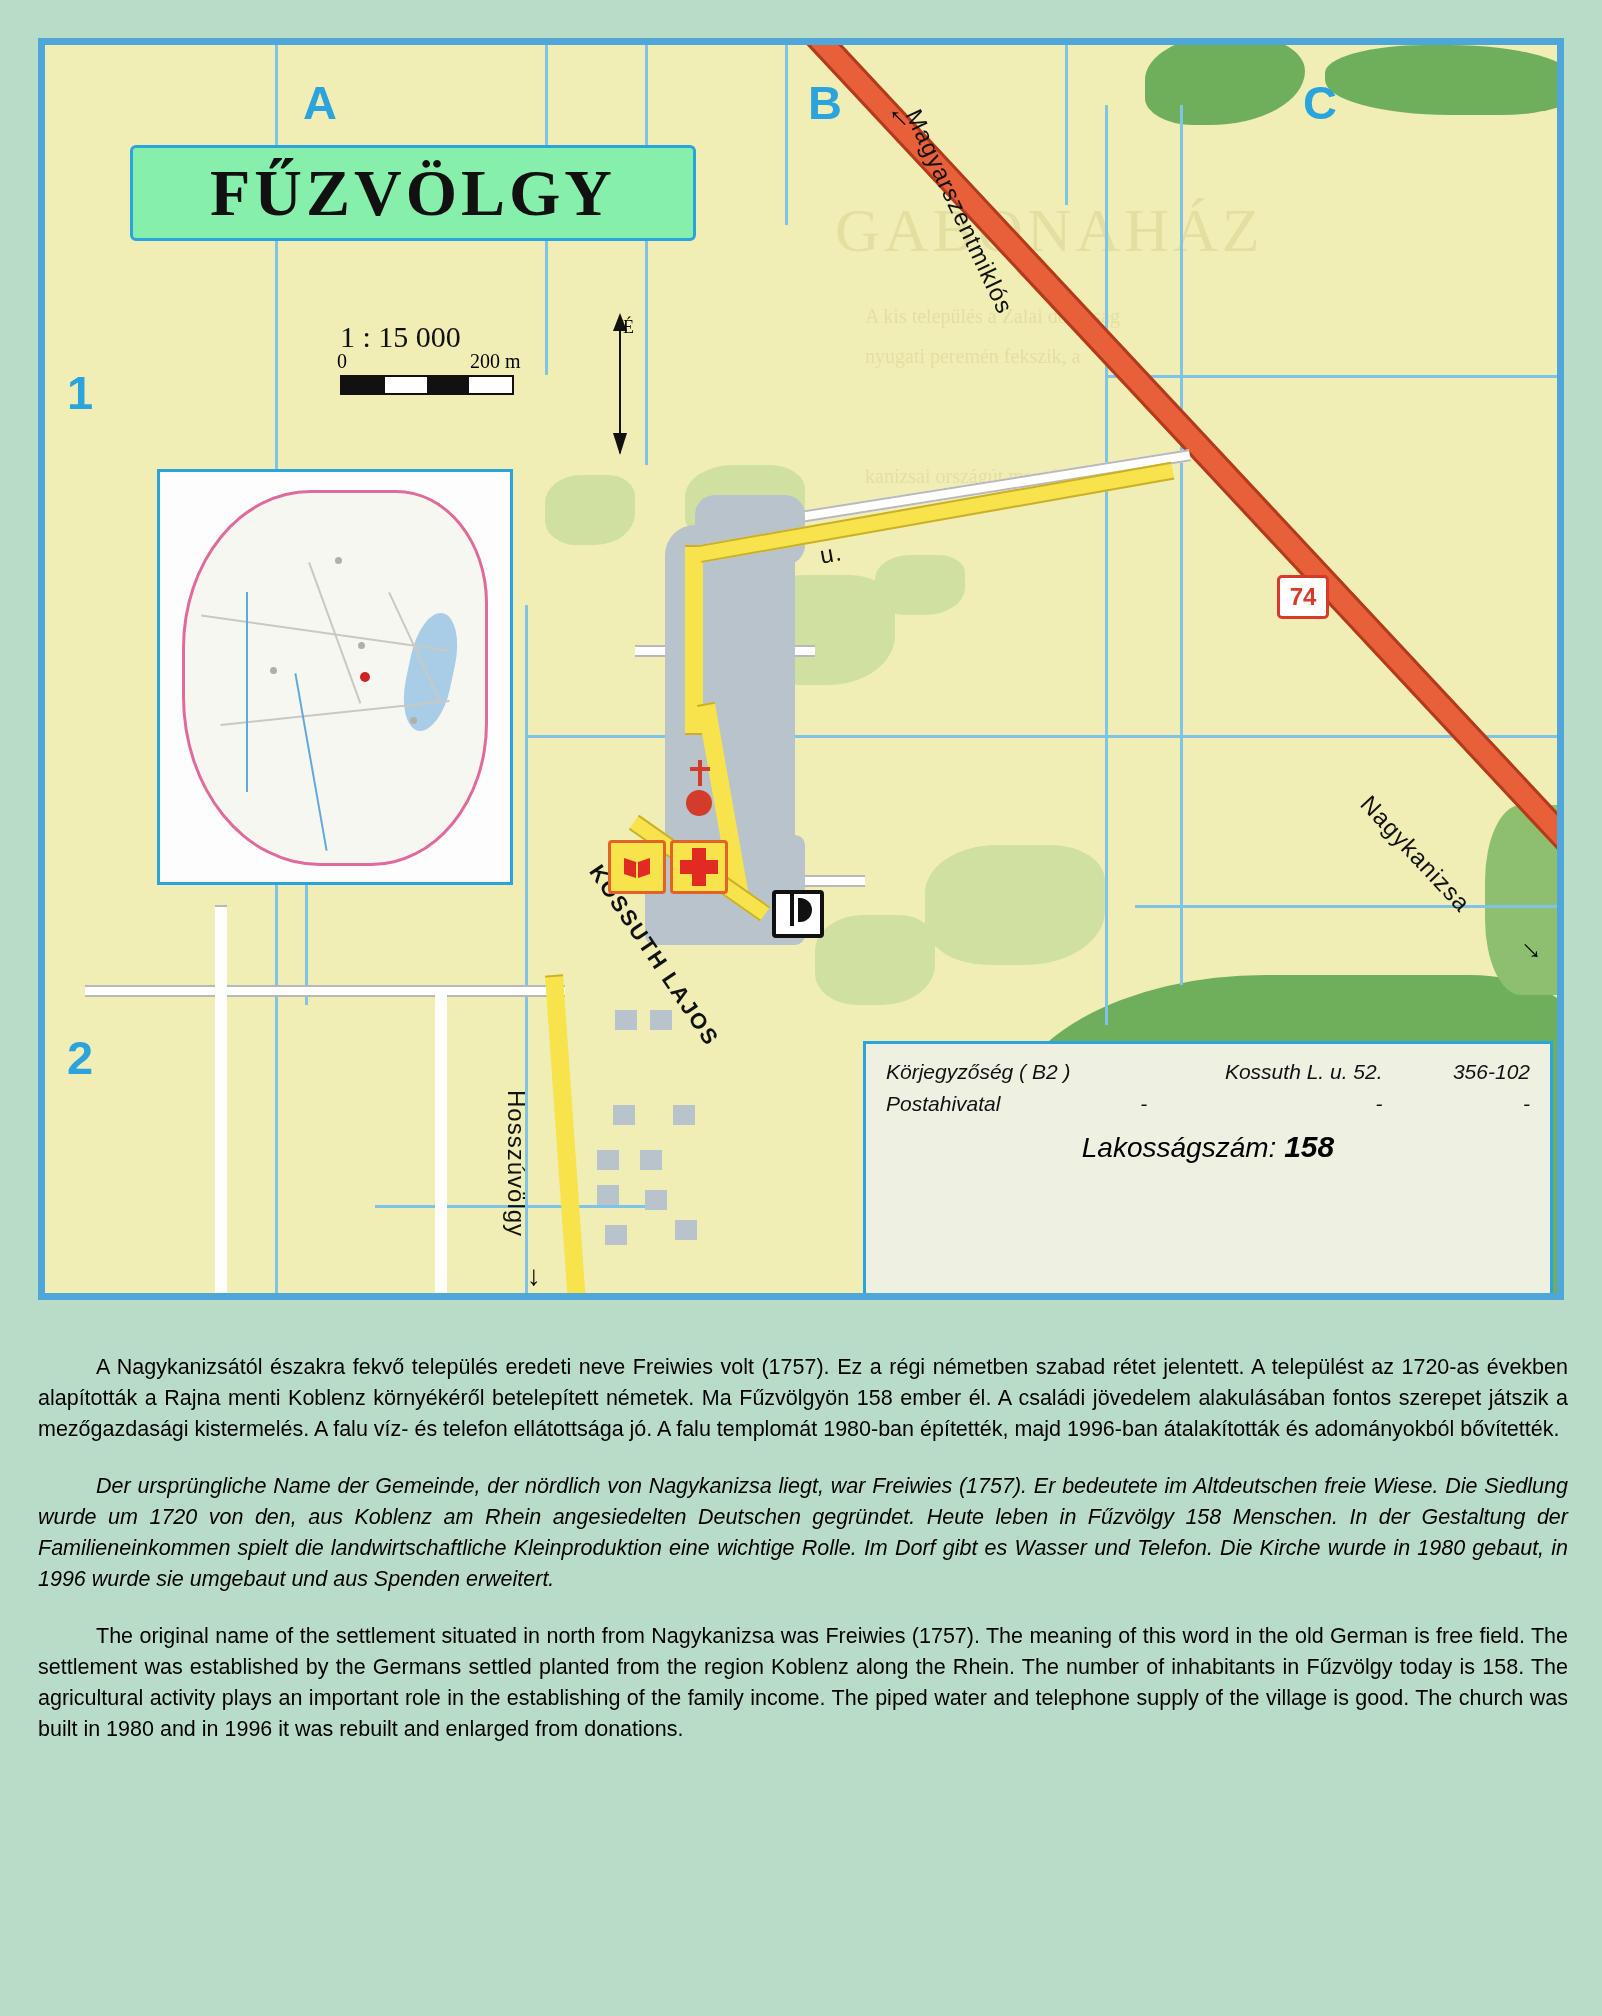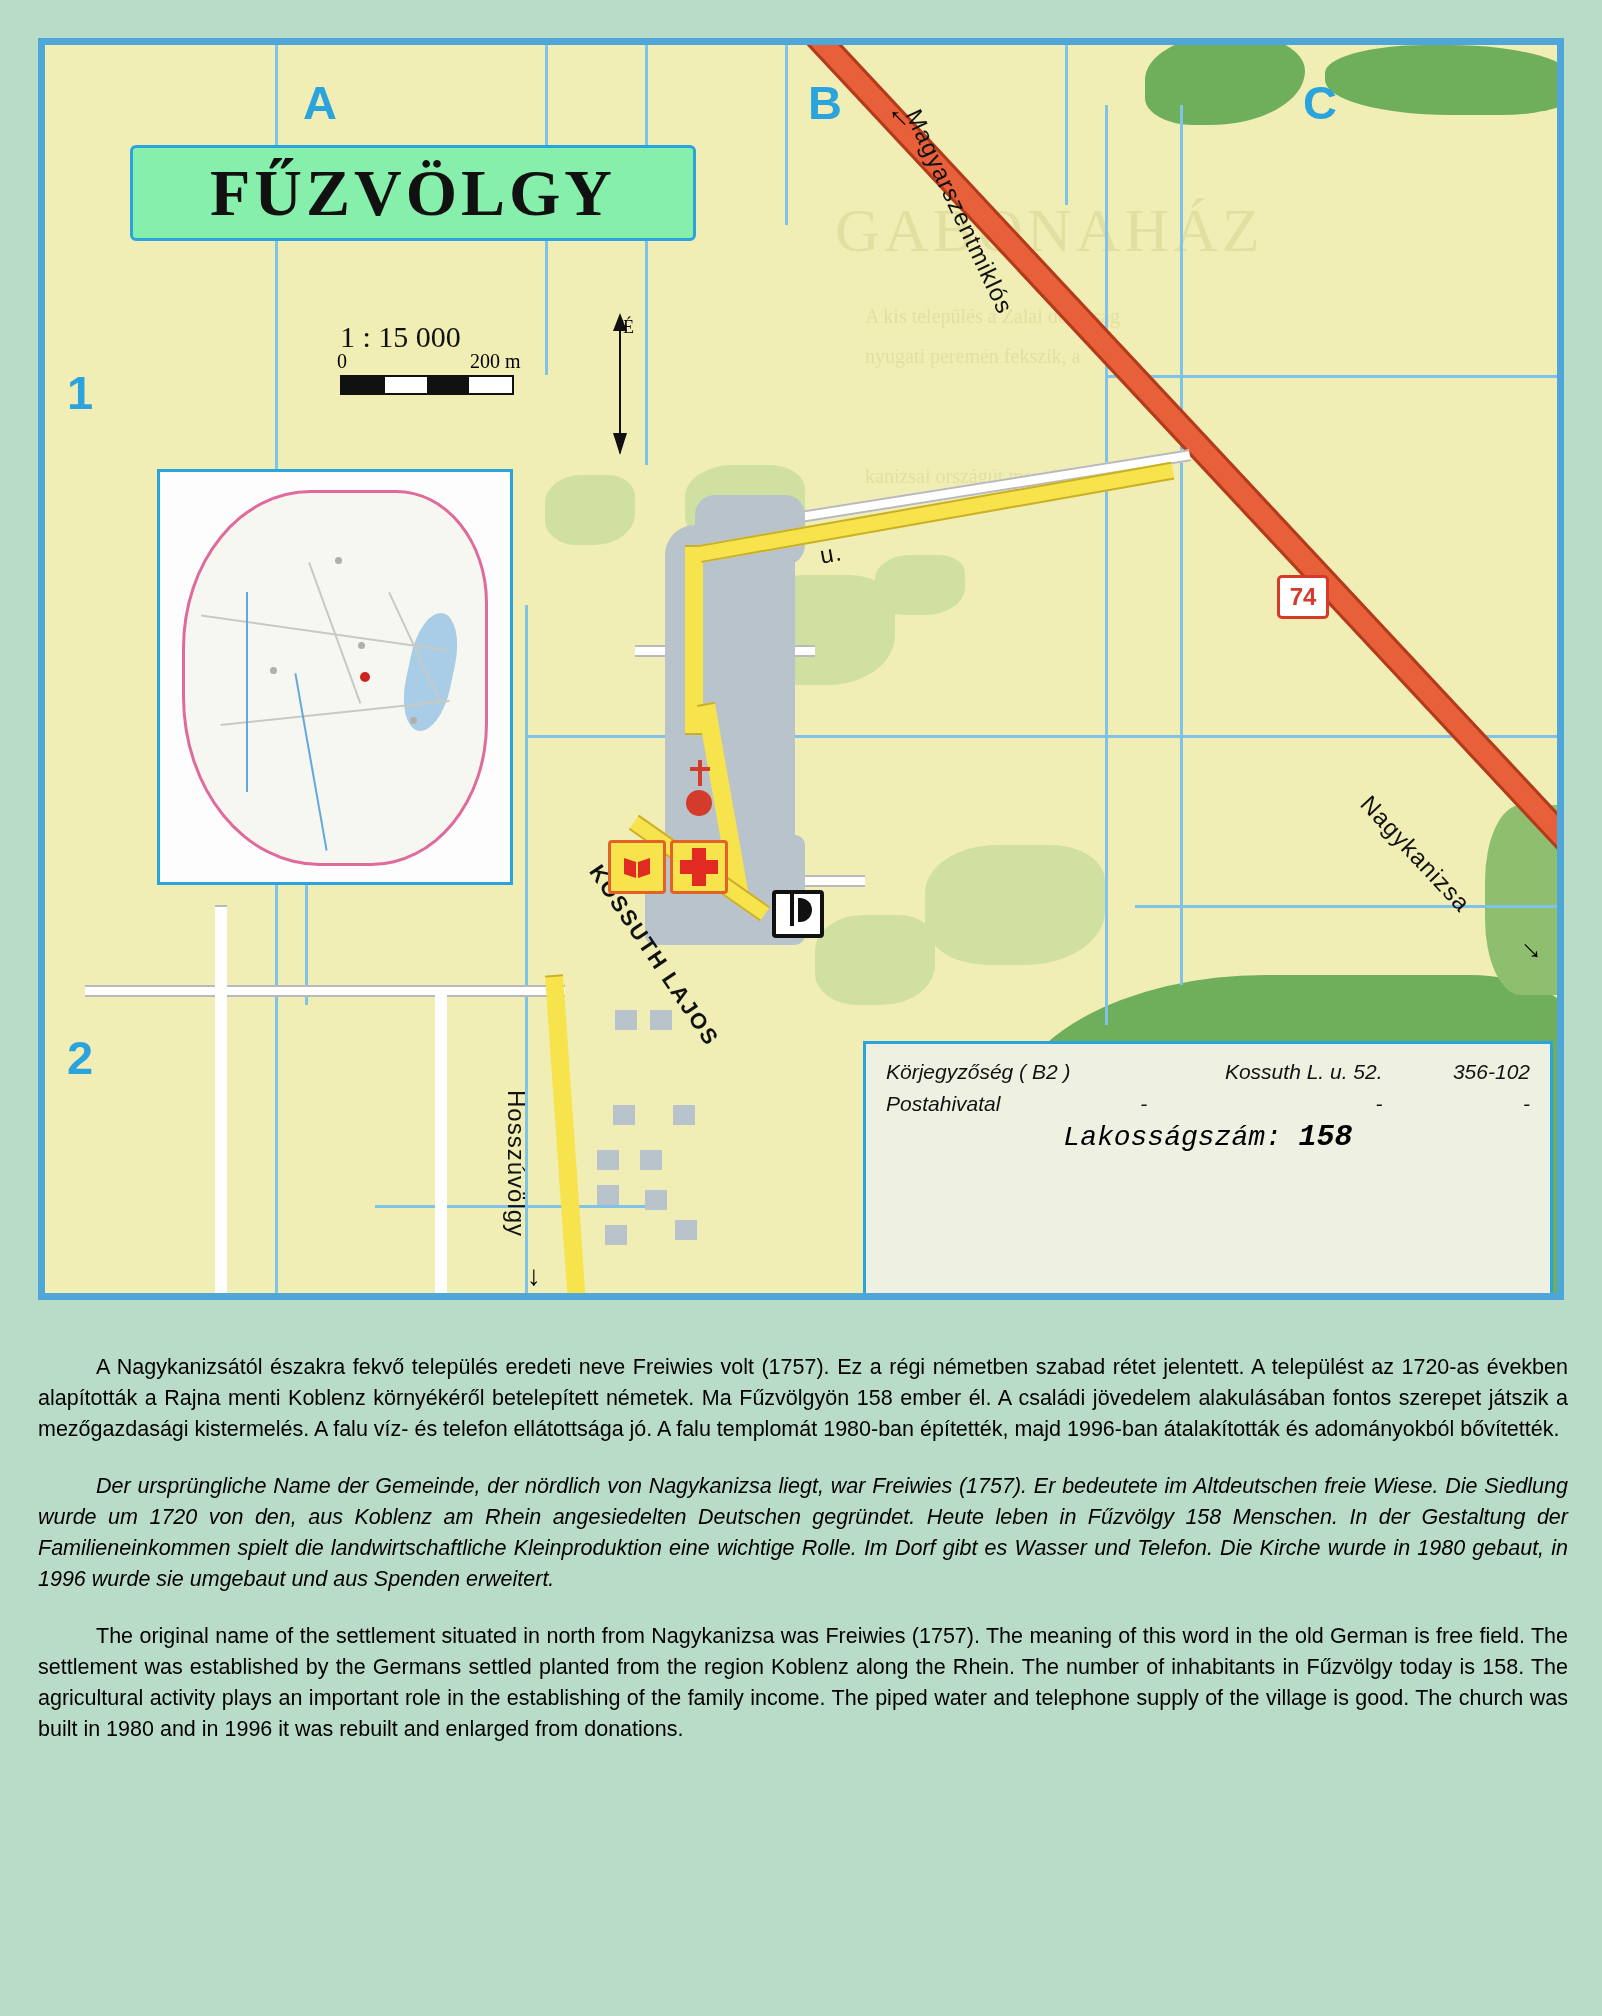--- a/index.html
+++ b/index.html
@@ -116,21 +116,21 @@
   }
   #info-head{display:flex;align-items:center;justify-content:space-around;margin-bottom:6px;}
   .env{width:62px;height:42px;background:#f7e34b;border:3px solid #e2622a;position:relative;box-sizing:border-box;}
   .env:before{content:"";position:absolute;left:-1px;top:-1px;width:0;height:0;border-left:29px solid transparent;border-right:29px solid transparent;border-top:22px solid #e2622a;}
   .phone{width:66px;height:42px;background:#f7e34b;border:3px solid #e2622a;border-radius:8px 8px 4px 4px;position:relative;box-sizing:border-box;}
   .phone:before{content:"";position:absolute;left:8px;top:6px;width:44px;height:10px;background:#e2622a;border-radius:6px;}
   .phone:after{content:"";position:absolute;left:10px;top:22px;width:40px;height:4px;background:#e2622a;box-shadow:0 6px 0 #e2622a;}
   .zipnum{font-size:32px;font-weight:bold;font-style:italic;font-family:"Liberation Serif",serif;color:#111;margin-left:10px;}
   #info-table{width:100%;border-collapse:collapse;font-style:italic;font-size:21px;font-family:"Liberation Sans",sans-serif;color:#111;}
   #info-table td{padding:4px 2px;}
-  #pop-line{text-align:center;font-style:italic;font-size:28px;font-family:Liberation Mono, monospace;}
+  #pop-line{text-align:center;font-style:italic;font-size:28px;font-family:Liberation Sans, sans-serif;margin-top:10px;}
   #pop-line b{font-style:italic;font-size:30px;}
 
   
   .ghost{position:absolute;color:#e3dfa0;font-family:"Liberation Serif",serif;pointer-events:none;}
 
   
   #texts{position:absolute;left:38px;top:1330px;width:1530px;}
   .para{font-size:21.5px;line-height:31px;color:#000000;text-align:justify;margin-bottom:26px;text-indent:58px;}
   .para.de{font-style:italic;}
 </style>

